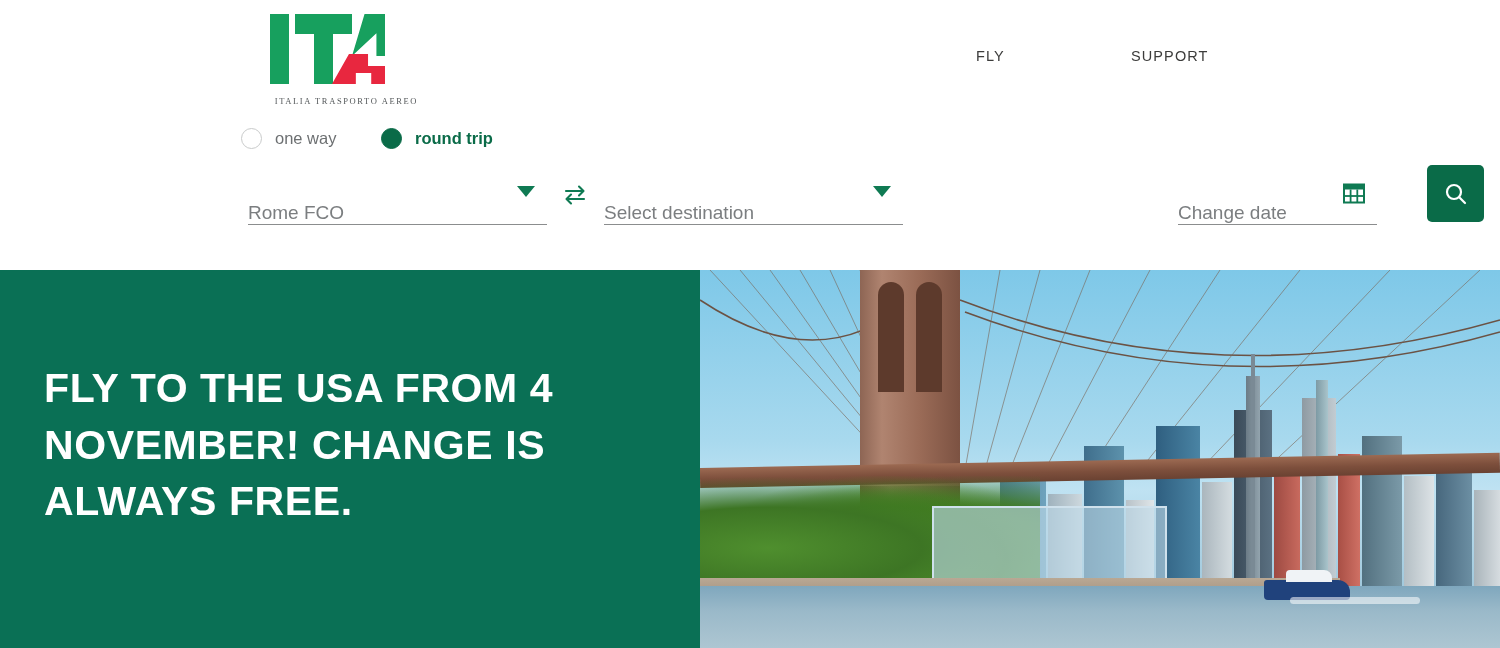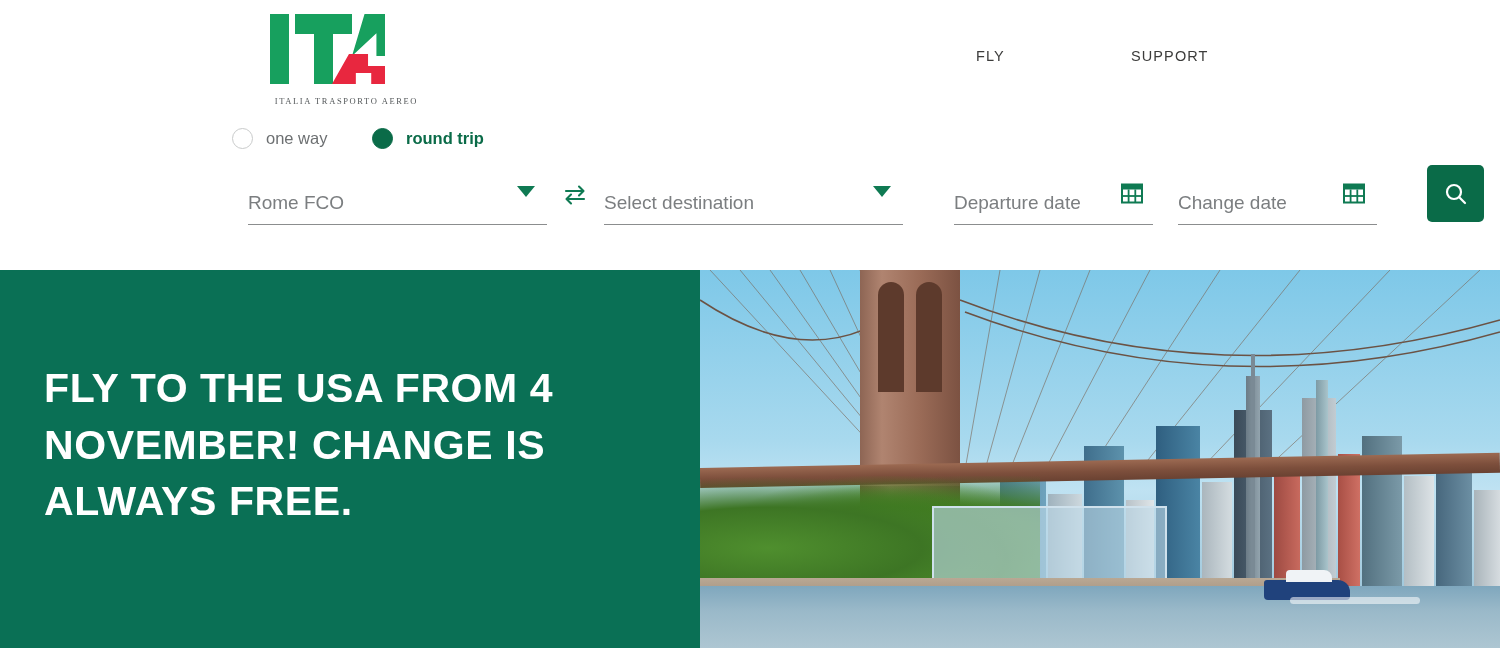--- a/index.html
+++ b/index.html
@@ -112,21 +112,21 @@
     text-decoration: none;
     cursor: pointer;
     white-space: nowrap;
   }
   .nav-fly { width: 155px; }
   .nav-support { }
 
   
   .triptype {
     position: absolute;
-    left: 232px;
+    left: 241px;
     top: 128px;
     display: flex;
     align-items: center;
     gap: 0px;
   }
   .radio-opt {
     display: flex;
     align-items: center;
     cursor: pointer;
   }
@@ -160,21 +160,21 @@
     top: 170px;
     width: 1500px;
     height: 70px;
   }
 
   .field {
     position: absolute;
     border-bottom: 1.6px solid #8b8d8e;
     height: 55px;
     display: flex;
-    align-items: center;
+    align-items: flex-end;
     cursor: pointer;
   }
   .field-text {
     font-size: 19px;
     color: #7b7e80;
     white-space: nowrap;
     padding-top: 11px;
   }
 
   .field-origin { left: 248px; top: 0px; width: 299px; }
@@ -430,32 +430,20 @@
       <path d="M8 13 H25 M21 8.5 L25.5 13 L21 17.5" fill="none" stroke="#0f7a53" stroke-width="2.1" stroke-linecap="round" stroke-linejoin="round"></path>
       <path d="M26 21 H9 M13 16.5 L8.5 21 L13 25.5" fill="none" stroke="#0f7a53" stroke-width="2.1" stroke-linecap="round" stroke-linejoin="round"></path>
     </svg>
   </div>
 
   <div class="field field-dest">
     <span class="field-text">Select destination</span>
     <span class="caret"></span>
   </div>
 
-  <div class="field field-dep">
-    <span class="field-text">Departure date</span>
-    <span class="cal-icon">
-      <svg width="22" height="21" viewBox="0 0 22 21">
-        <rect x="1" y="1.5" width="20" height="18" fill="none" stroke="#0f7a53" stroke-width="2"></rect>
-        <rect x="1" y="1.5" width="20" height="5" fill="#0f7a53"></rect>
-        <line x1="7.6" y1="6.5" x2="7.6" y2="19.5" stroke="#0f7a53" stroke-width="1.8"></line>
-        <line x1="14.3" y1="6.5" x2="14.3" y2="19.5" stroke="#0f7a53" stroke-width="1.8"></line>
-        <line x1="1" y1="13" x2="21" y2="13" stroke="#0f7a53" stroke-width="1.8"></line>
-      </svg>
-    </span>
-  </div>
 
   <div class="field field-ret">
     <span class="field-text">Change date</span>
     <span class="cal-icon">
       <svg width="22" height="21" viewBox="0 0 22 21">
         <rect x="1" y="1.5" width="20" height="18" fill="none" stroke="#0f7a53" stroke-width="2"></rect>
         <rect x="1" y="1.5" width="20" height="5" fill="#0f7a53"></rect>
         <line x1="7.6" y1="6.5" x2="7.6" y2="19.5" stroke="#0f7a53" stroke-width="1.8"></line>
         <line x1="14.3" y1="6.5" x2="14.3" y2="19.5" stroke="#0f7a53" stroke-width="1.8"></line>
         <line x1="1" y1="13" x2="21" y2="13" stroke="#0f7a53" stroke-width="1.8"></line>

